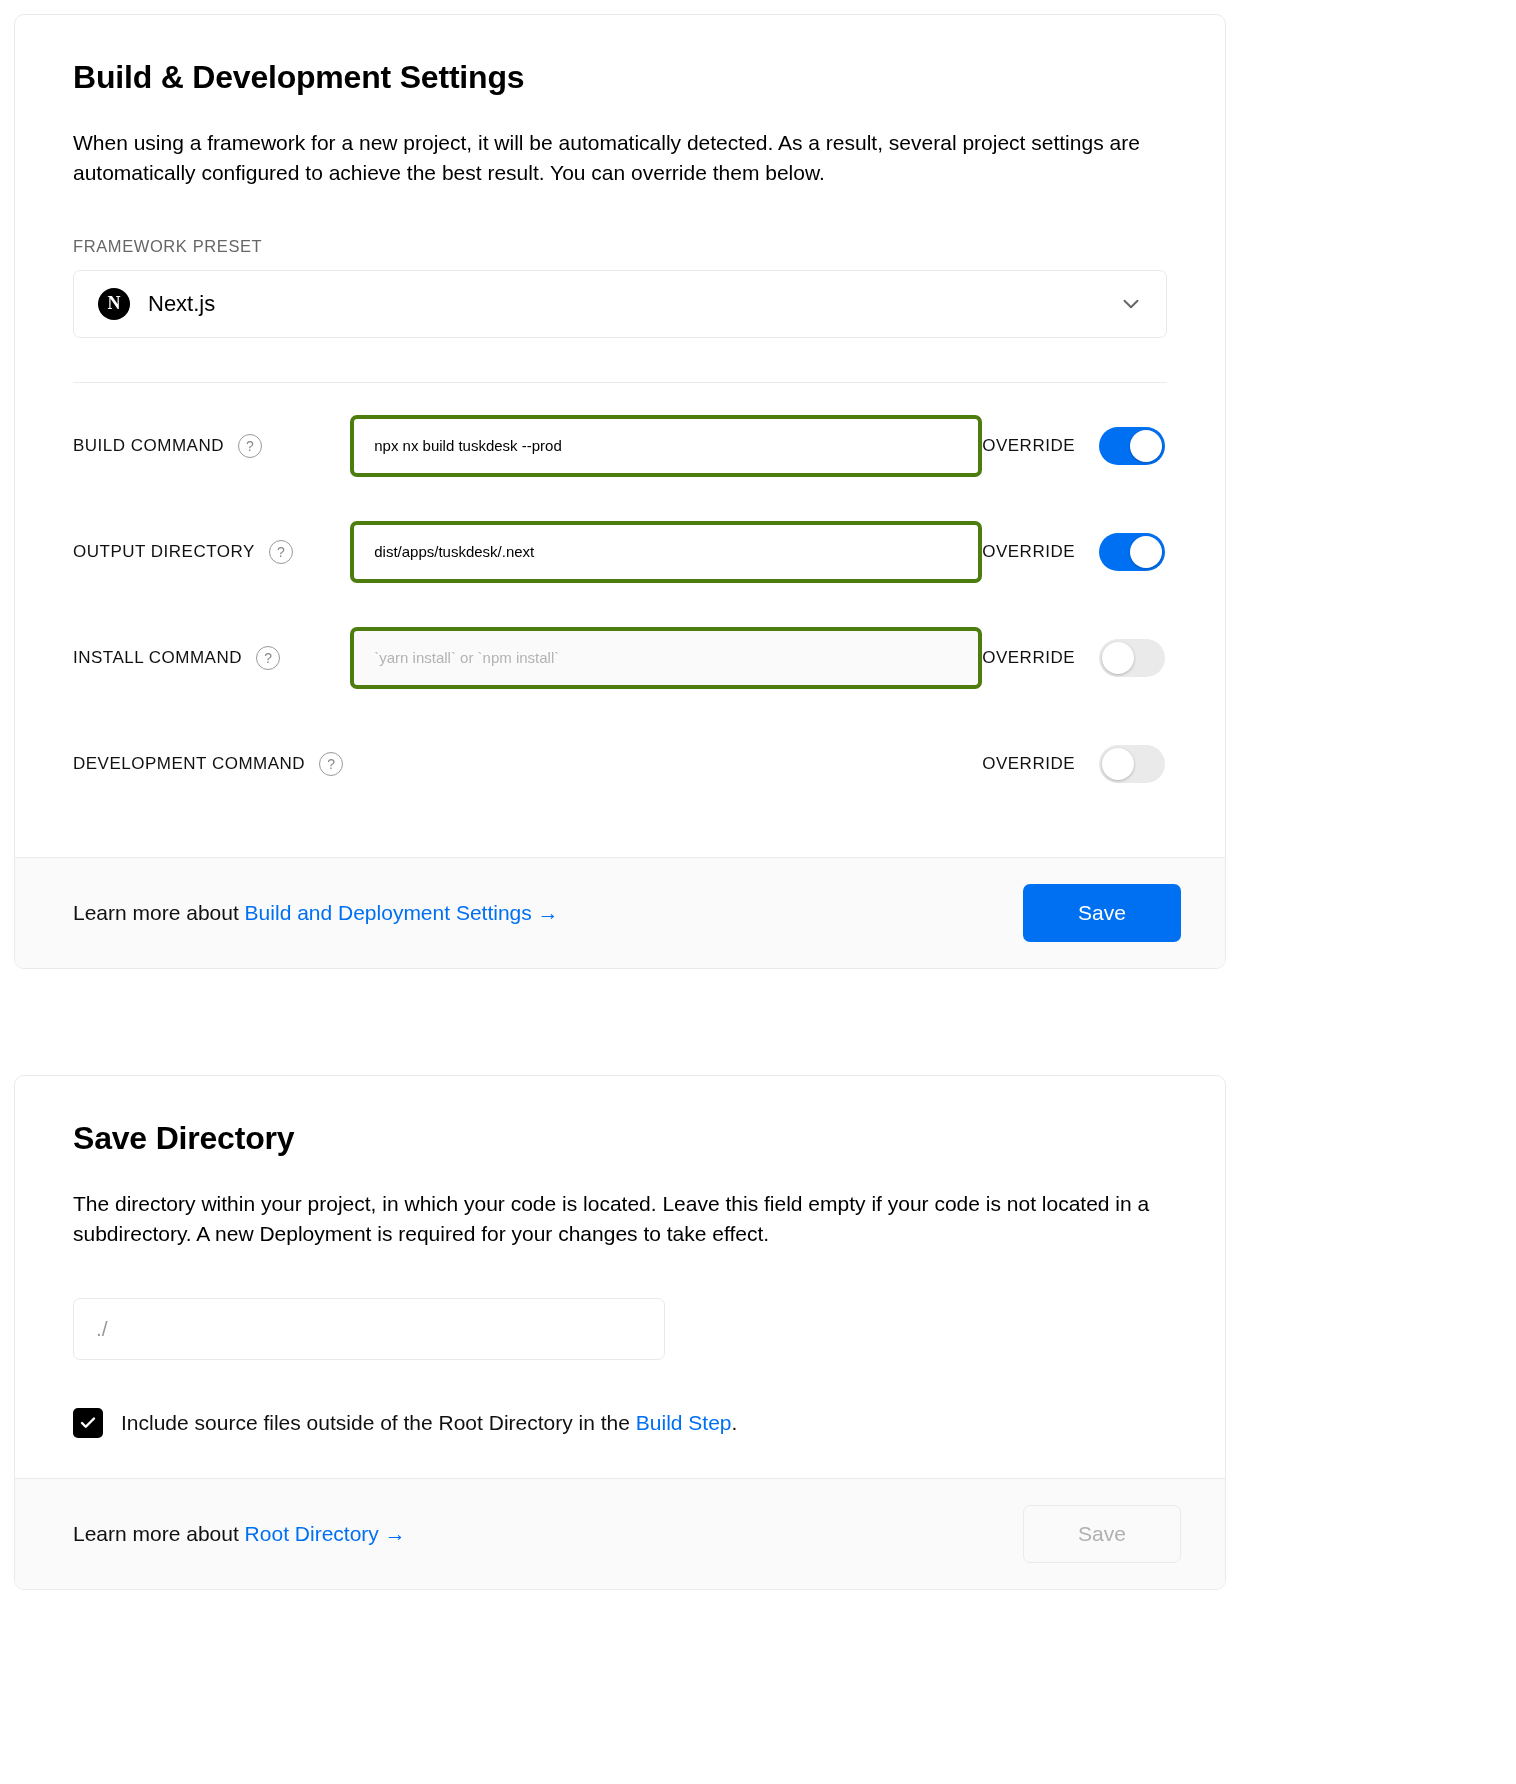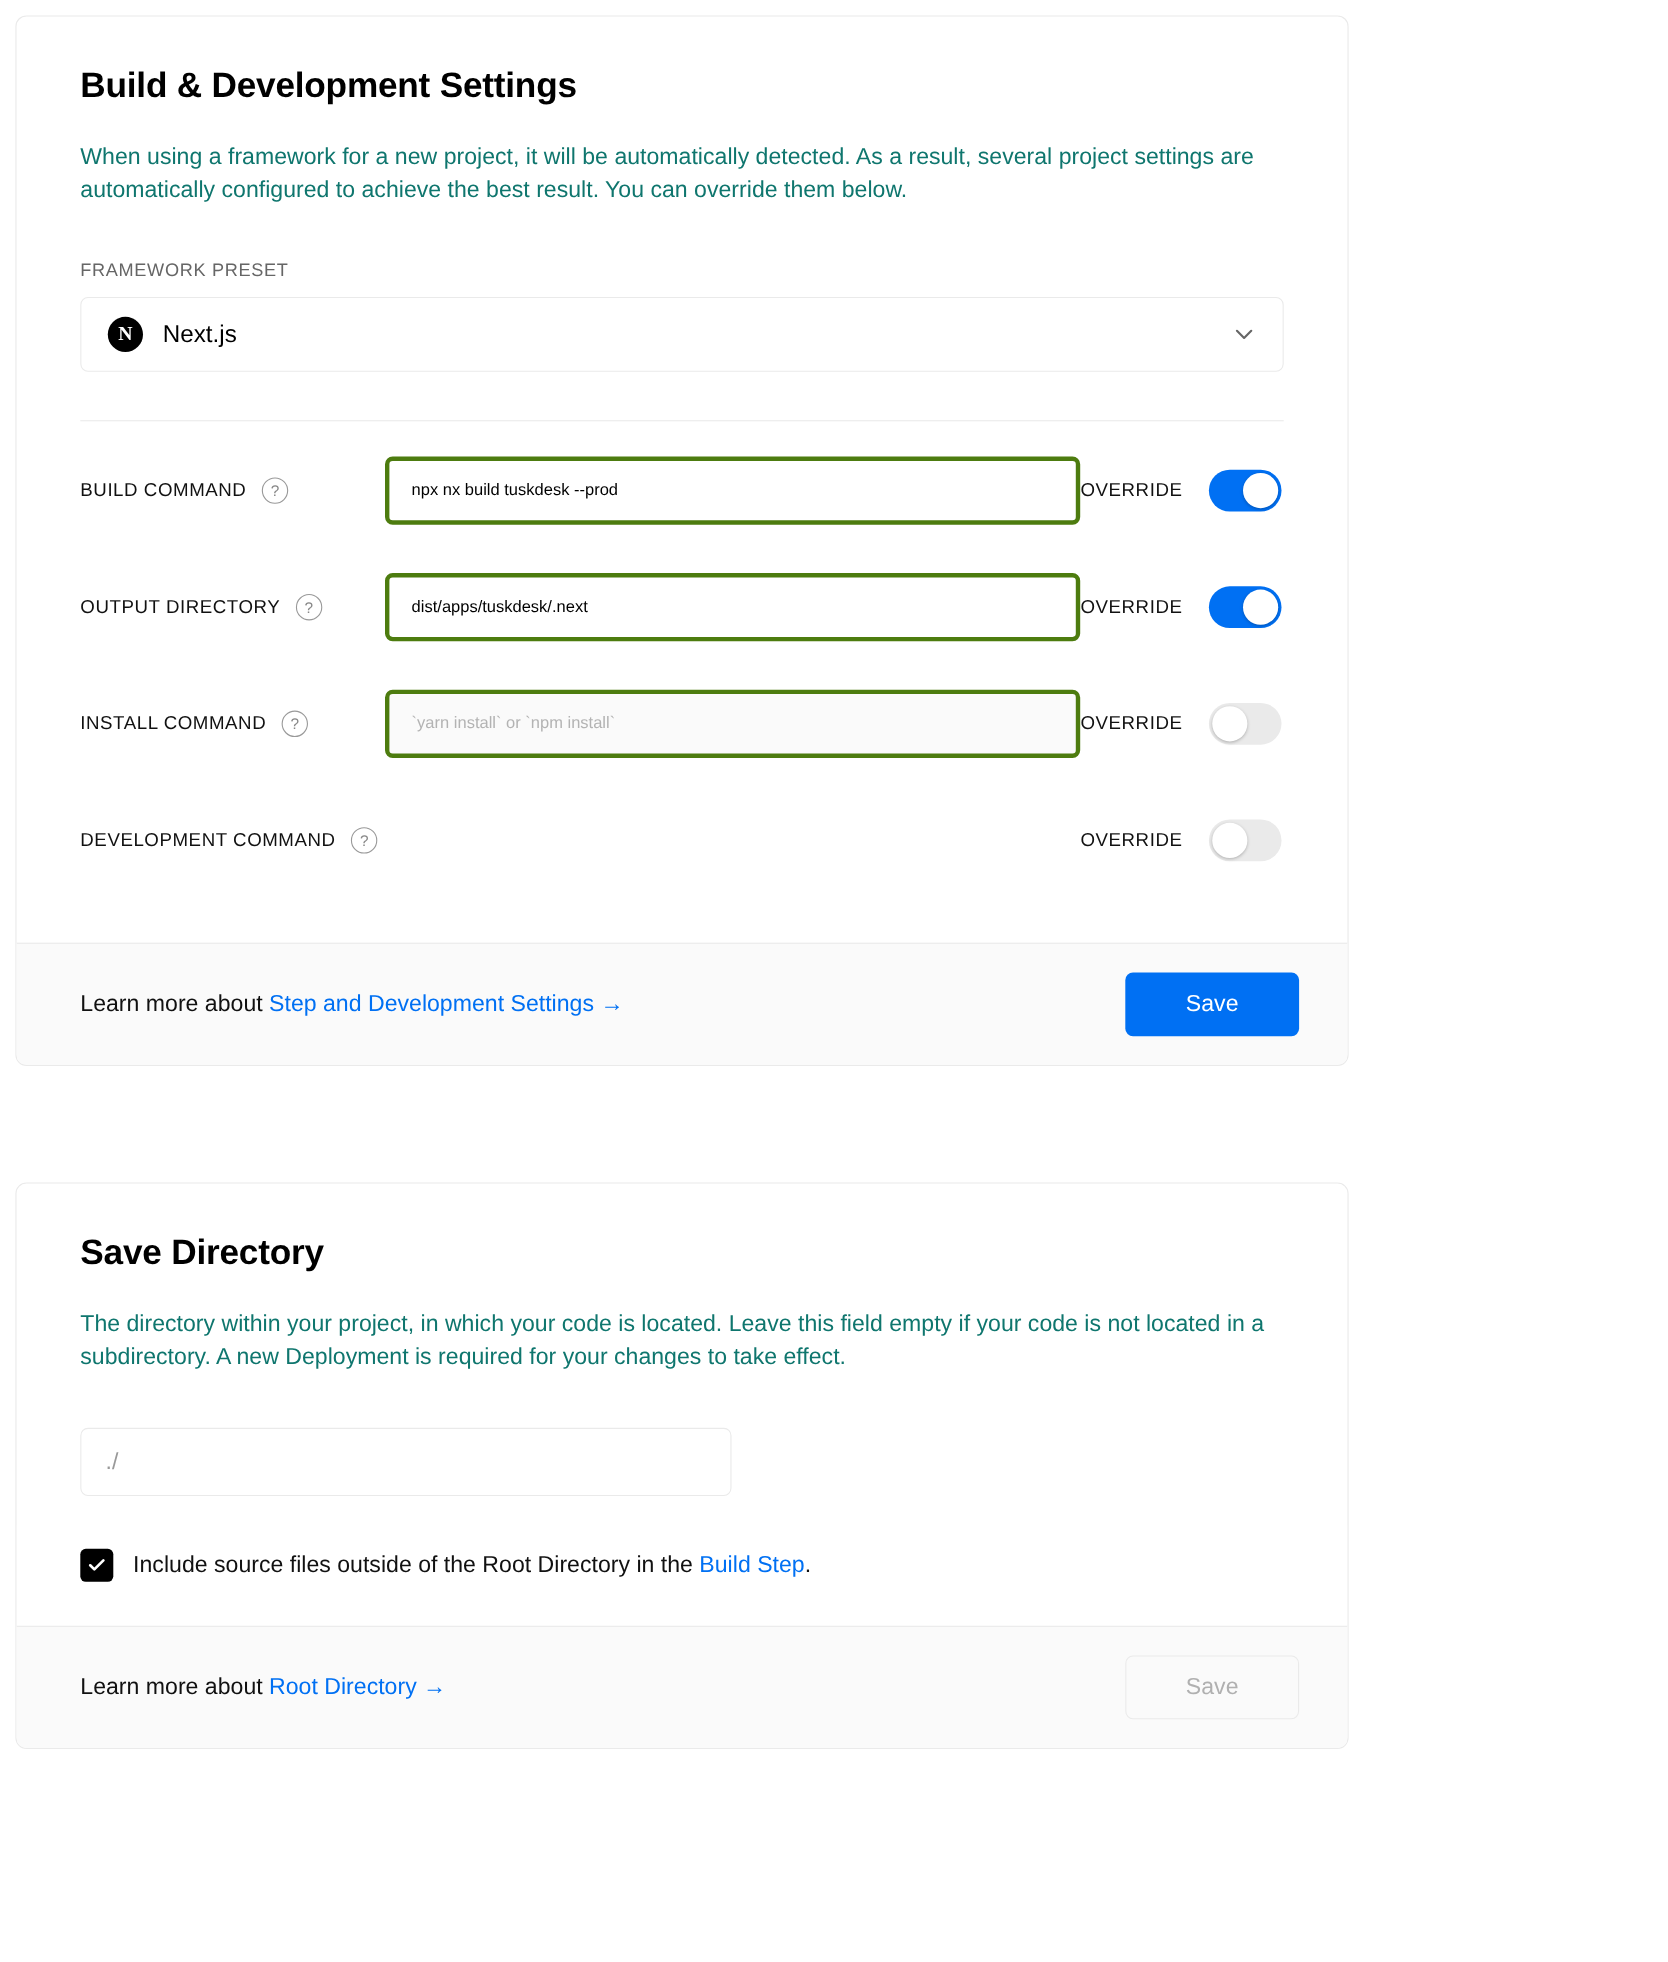--- a/index.html
+++ b/index.html
@@ -34,21 +34,21 @@
     font-size: 32px;
     font-weight: bold;
     color: #000000;
     margin: 0 0 32px 0;
     letter-spacing: -0.2px;
   }
 
   p.card-desc {
     font-size: 21px;
     line-height: 1.45;
-    color: #0f766e;
+    color: #000000;
     margin: 0;
     max-width: 1245px;
   }
 
   .field-label-top {
     font-size: 16.5px;
     letter-spacing: 0.6px;
     color: #666666;
     margin: 48px 0 14px 0;
     text-transform: uppercase;
@@ -345,21 +345,21 @@
                 <span class="knob"></span>
               </div>
           </div>
         </div>
 
       </div>
     </div>
 
     <div class="card-footer">
       <div class="footer-text">
-        <span>Learn more about </span><a class="footer-link">Step and Development Settings →</a>
+        <span>Learn more about </span><a class="footer-link">Build and Deployment Settings →</a>
       </div>
       <button class="btn btn-primary">Save</button>
     </div>
   </section>
 
   <div class="spacer"></div>
 
   <section class="card">
     <div class="card-body">
       <h2 class="card-title">Save Directory</h2>

